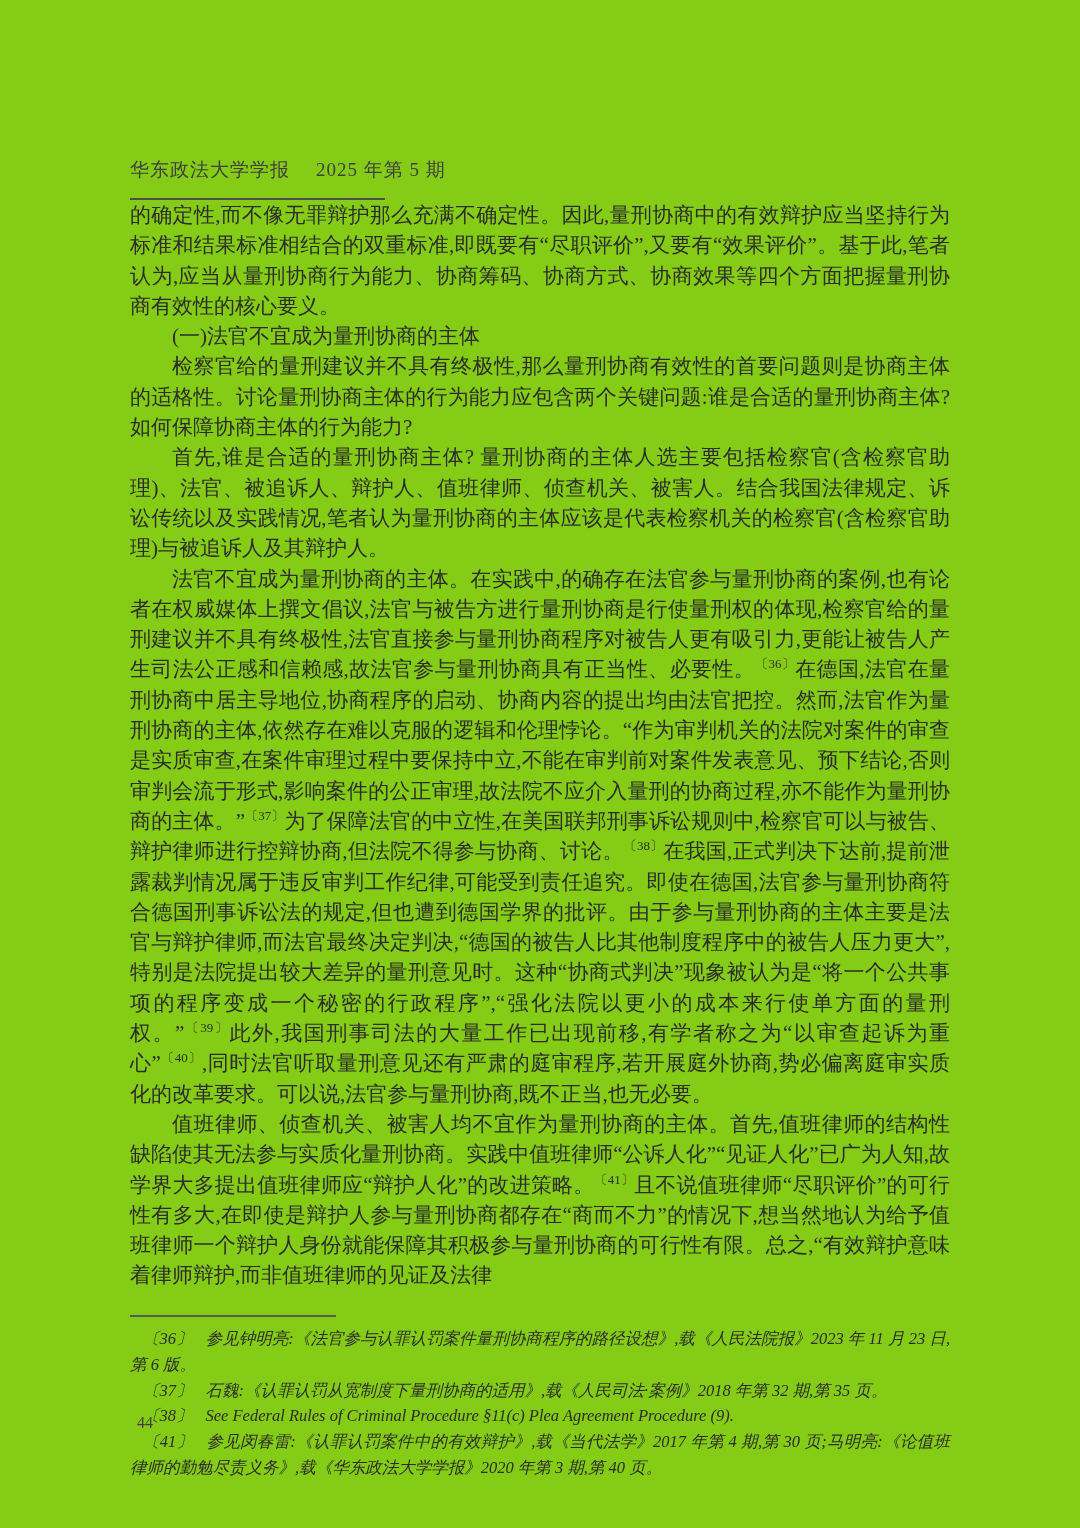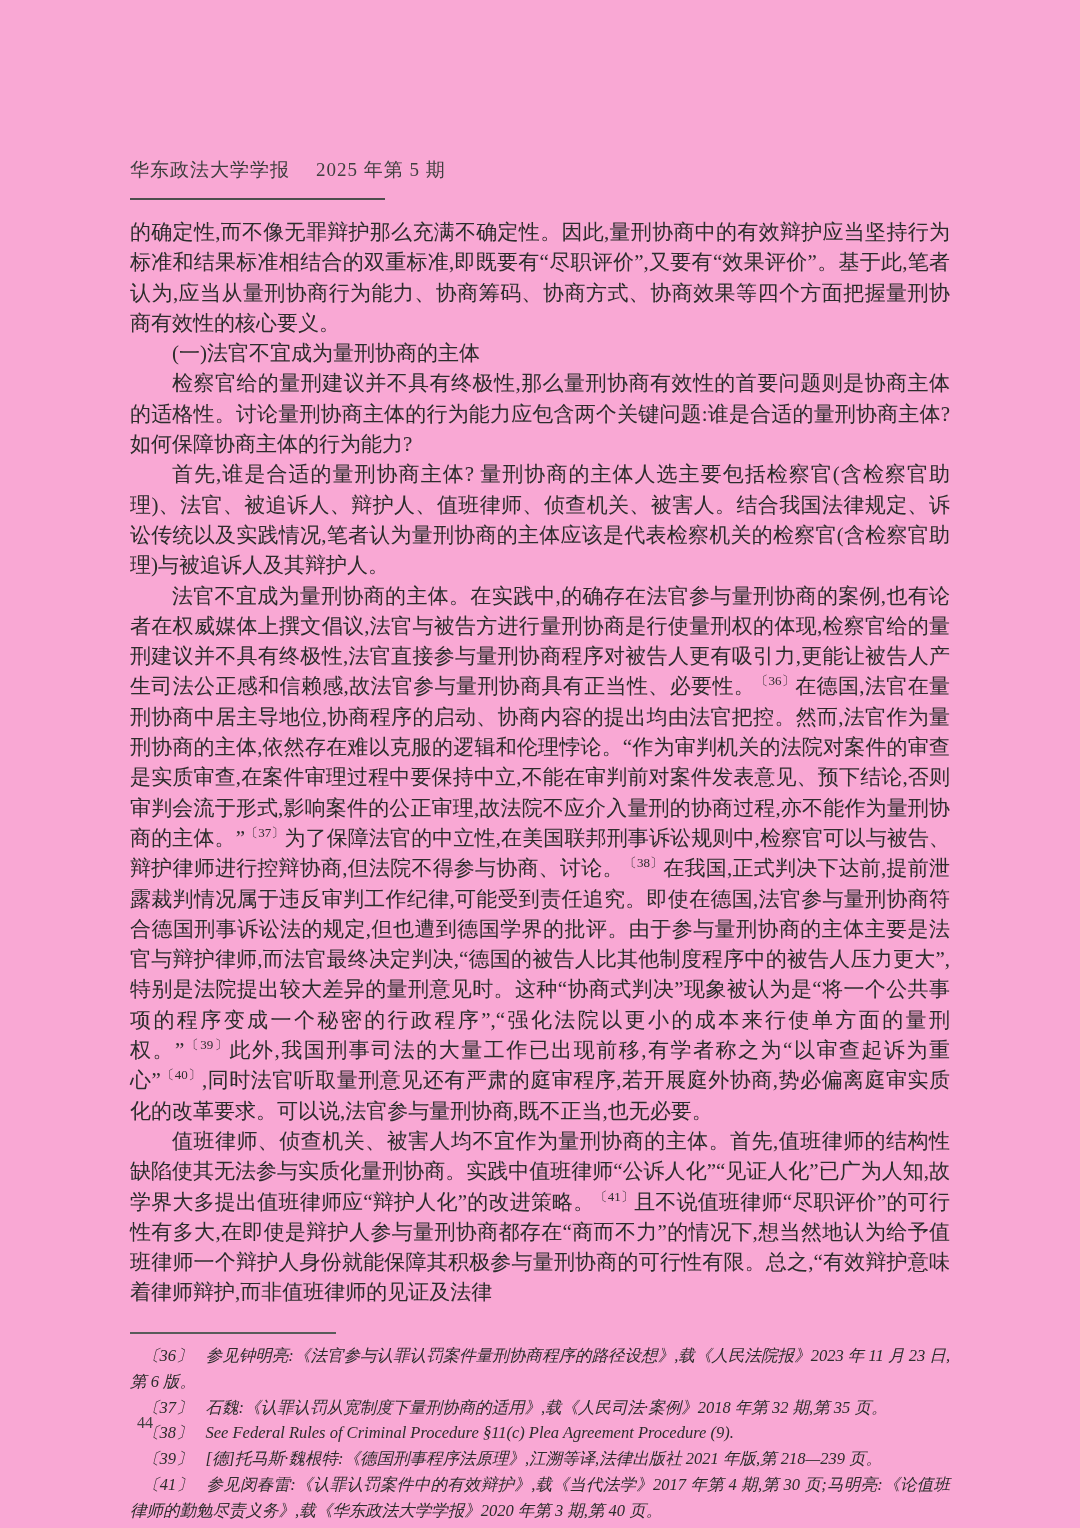--- a/index.html
+++ b/index.html
@@ -1,19 +1,19 @@
 <!DOCTYPE html>
 <html><head>
 <meta charset="utf-8">
 <style>
   html, body { margin: 0; padding: 0; background: #e8e8e8; }
   .page {
     width: 1080px;
     height: 1528px;
-    background: #f9a8d4;
+    background: #84cc16;
     box-sizing: border-box;
     padding: 158px 130px 0 130px;
     position: relative;
     font-family: "Liberation Serif", "DejaVu Serif", serif;
     color: #2c2c2c;
     overflow: hidden;
   }
   
   .journal-header {
     font-size: 19px;
@@ -24,21 +24,20 @@
   }
   .journal-issue { margin-left: 26px; }
   .header-rule {
     width: 255px;
     height: 2px;
     background: #4d4d4d;
     margin-top: 16px;
   }
   
   main.body-text {
-    margin-top: 17px;
     font-size: 21px;
     line-height: 30.3px;
     text-align: justify;
     color: #2c2c2c;
   }
   main.body-text p,
   main.body-text h3 {
     margin: 0;
     padding: 0;
     font-size: 21px;
@@ -101,19 +100,18 @@
     <p class="indent"><span>法官不宜成为量刑协商的主体。在实践中,的确存在法官参与量刑协商的案例,也有论者在权威媒体上撰文倡议,法官与被告方进行量刑协商是行使量刑权的体现,检察官给的量刑建议并不具有终极性,法官直接参与量刑协商程序对被告人更有吸引力,更能让被告人产生司法公正感和信赖感,故法官参与量刑协商具有正当性、必要性。</span><sup class="fn-ref">〔36〕</sup><span>在德国,法官在量刑协商中居主导地位,协商程序的启动、协商内容的提出均由法官把控。然而,法官作为量刑协商的主体,依然存在难以克服的逻辑和伦理悖论。“作为审判机关的法院对案件的审查是实质审查,在案件审理过程中要保持中立,不能在审判前对案件发表意见、预下结论,否则审判会流于形式,影响案件的公正审理,故法院不应介入量刑的协商过程,亦不能作为量刑协商的主体。”</span><sup class="fn-ref">〔37〕</sup><span>为了保障法官的中立性,在美国联邦刑事诉讼规则中,检察官可以与被告、辩护律师进行控辩协商,但法院不得参与协商、讨论。</span><sup class="fn-ref">〔38〕</sup><span>在我国,正式判决下达前,提前泄露裁判情况属于违反审判工作纪律,可能受到责任追究。即使在德国,法官参与量刑协商符合德国刑事诉讼法的规定,但也遭到德国学界的批评。由于参与量刑协商的主体主要是法官与辩护律师,而法官最终决定判决,“德国的被告人比其他制度程序中的被告人压力更大”,特别是法院提出较大差异的量刑意见时。这种“协商式判决”现象被认为是“将一个公共事项的程序变成一个秘密的行政程序”,“强化法院以更小的成本来行使单方面的量刑权。”</span><sup class="fn-ref">〔39〕</sup><span>此外,我国刑事司法的大量工作已出现前移,有学者称之为“以审查起诉为重心”</span><sup class="fn-ref">〔40〕</sup><span>,同时法官听取量刑意见还有严肃的庭审程序,若开展庭外协商,势必偏离庭审实质化的改革要求。可以说,法官参与量刑协商,既不正当,也无必要。</span></p>
     <p class="indent"><span>值班律师、侦查机关、被害人均不宜作为量刑协商的主体。首先,值班律师的结构性缺陷使其无法参与实质化量刑协商。实践中值班律师“公诉人化”“见证人化”已广为人知,故学界大多提出值班律师应“辩护人化”的改进策略。</span><sup class="fn-ref">〔41〕</sup><span>且不说值班律师“尽职评价”的可行性有多大,在即使是辩护人参与量刑协商都存在“商而不力”的情况下,想当然地认为给予值班律师一个辩护人身份就能保障其积极参与量刑协商的可行性有限。总之,“有效辩护意味着律师辩护,而非值班律师的见证及法律</span></p>
   </main>
 
   <div class="footnote-rule"></div>
 
   <section class="footnotes">
     <p><span class="fn-label">〔36〕</span><span>参见钟明亮:《法官参与认罪认罚案件量刑协商程序的路径设想》,载《人民法院报》2023 年 11 月 23 日,第 6 版。</span></p>
     <p><span class="fn-label">〔37〕</span><span>石魏:《认罪认罚从宽制度下量刑协商的适用》,载《人民司法·案例》2018 年第 32 期,第 35 页。</span></p>
     <p><span class="fn-label">〔38〕</span><span>See Federal Rules of Criminal Procedure §11(c) Plea Agreement Procedure (9).</span></p>
-    <p><span class="fn-label">〔39〕</span><span>[德]托马斯·魏根特:《德国刑事程序法原理》,江溯等译,法律出版社 2021 年版,第 218—239 页。</span></p>
     <p><span class="fn-label">〔41〕</span><span>参见闵春雷:《认罪认罚案件中的有效辩护》,载《当代法学》2017 年第 4 期,第 30 页;马明亮:《论值班律师的勤勉尽责义务》,载《华东政法大学学报》2020 年第 3 期,第 40 页。</span></p>
   </section>
 
   <div class="page-number">44</div>
 
 </div>
 
 </body></html>

